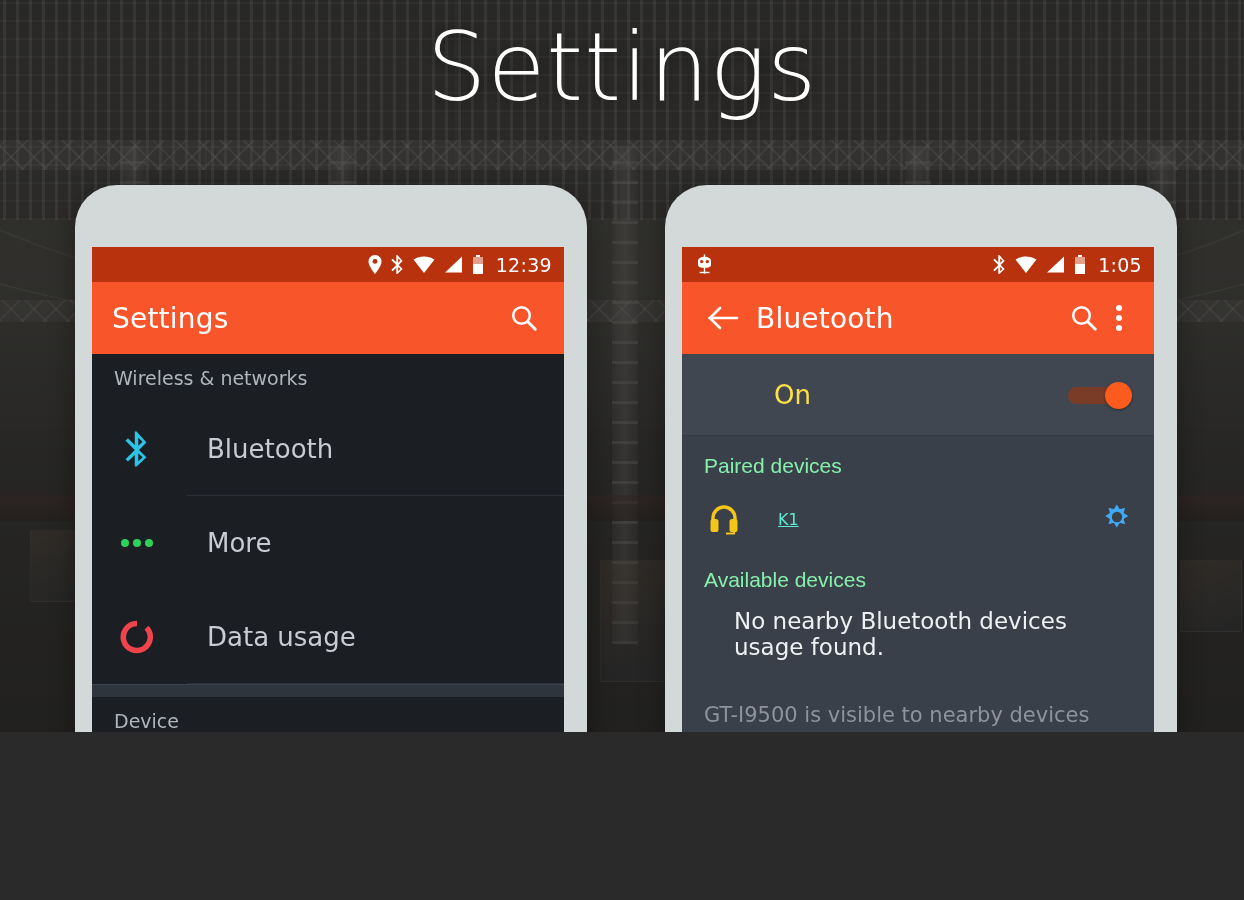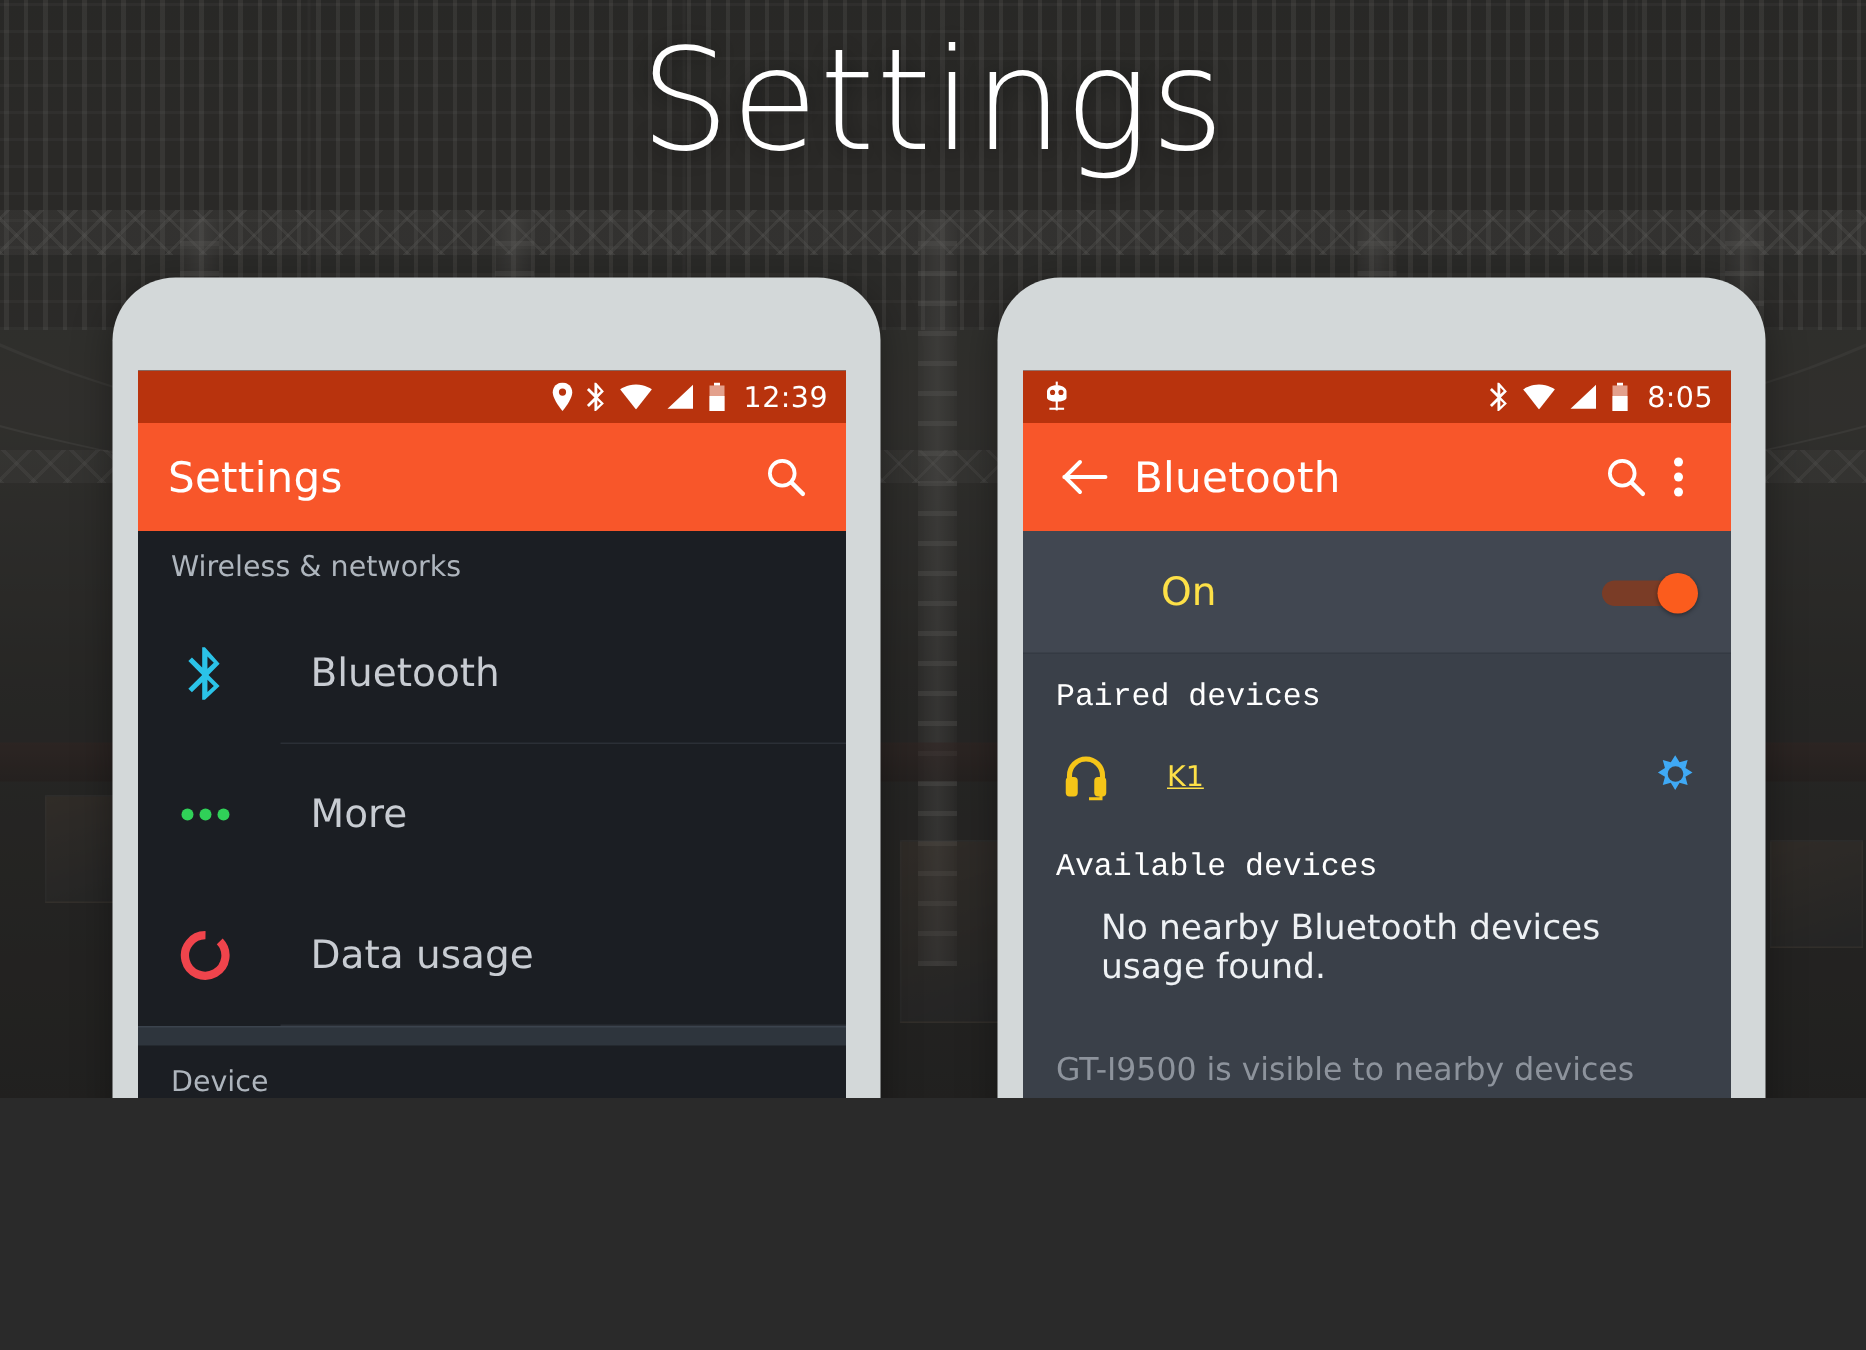--- a/index.html
+++ b/index.html
@@ -274,43 +274,43 @@
     position: absolute;
     right: 0; top: 0;
     width: 27px; height: 27px;
     border-radius: 50%;
     background: #fb5c1d;
     box-shadow: 0 1px 3px rgba(0,0,0,.4);
   }
 
   .r-section-title {
     padding: 18px 22px 10px 22px;
-    color: #ffffff;
+    color: #86efac;
     font-size: 21px;
-    font-family: Liberation Mono, monospace;
+    font-family: Liberation Sans, sans-serif;
   }
   .device-row {
     height: 62px;
     display: flex;
     align-items: center;
     padding: 0 20px;
     box-sizing: border-box;
     cursor: pointer;
   }
   .device-ic {
     width: 44px;
     display: flex;
     align-items: center;
     justify-content: center;
     flex: none;
   }
   .device-name {
     margin-left: 32px;
-    color: #fde047;
-    font-size: 19px;
+    color: #5eead4;
+    font-size: 16px;
     font-family: "DejaVu Sans", sans-serif;
     text-decoration: underline;
   }
   .device-spacer { flex: 1; }
   .empty-msg {
     padding: 6px 22px 0 52px;
     color: #eef1f4;
     font-size: 23px;
     font-family: "DejaVu Sans", sans-serif;
   }
@@ -455,21 +455,21 @@
             <path d="M11 17L21.5 3.6C21.5 3.6 17.2 0.4 11 0.4S0.5 3.6 0.5 3.6L11 17z" fill="#fff"></path>
           </svg>
           <svg class="sb-ic" width="19" height="17" viewBox="0 0 19 17">
             <path d="M1 16.5H18V0.5L1 16.5z" fill="#fff"></path>
           </svg>
           <svg class="sb-ic" width="12" height="19" viewBox="0 0 12 19">
             <rect x="4" y="0" width="4" height="2.2" fill="#fff"></rect>
             <rect x="1" y="2" width="10" height="17" fill="#e3a08c"></rect>
             <rect x="1" y="9" width="10" height="10" fill="#fff"></rect>
           </svg>
-          <span class="sb-time">8:05</span>
+          <span class="sb-time">1:05</span>
         </div>
       </div>
 
       <div class="toolbar">
         <div class="tb-icon tb-back">
           <svg width="32" height="26" viewBox="0 0 32 26">
             <line x1="2.5" y1="13" x2="30" y2="13" stroke="#fff" stroke-width="2.6" stroke-linecap="round"></line>
             <polyline points="13,3 3,13 13,23" fill="none" stroke="#fff" stroke-width="2.6" stroke-linecap="round" stroke-linejoin="round"></polyline>
           </svg>
         </div>

